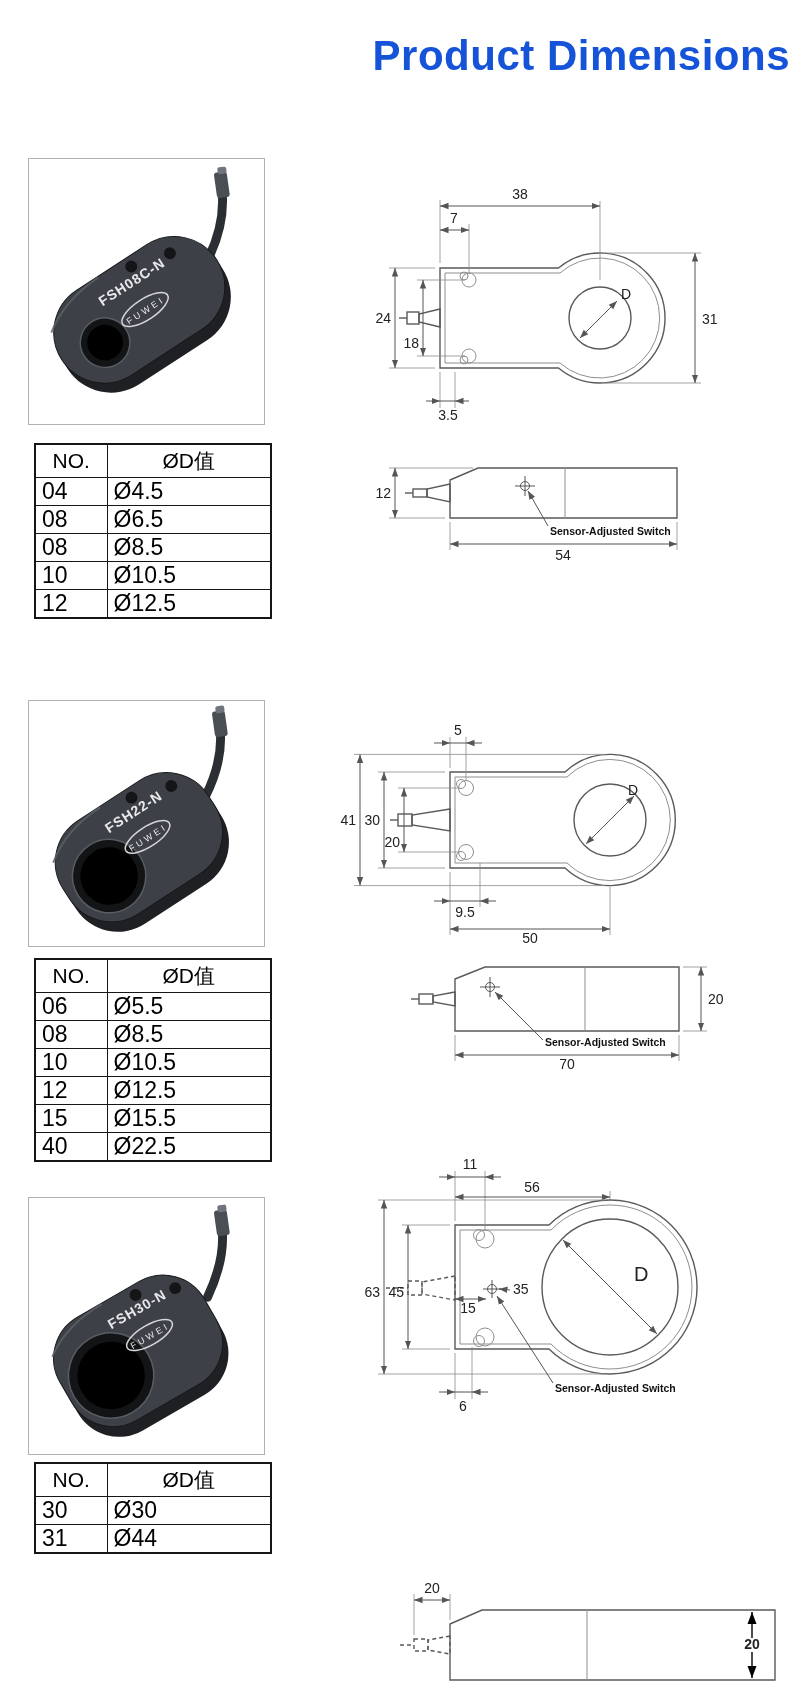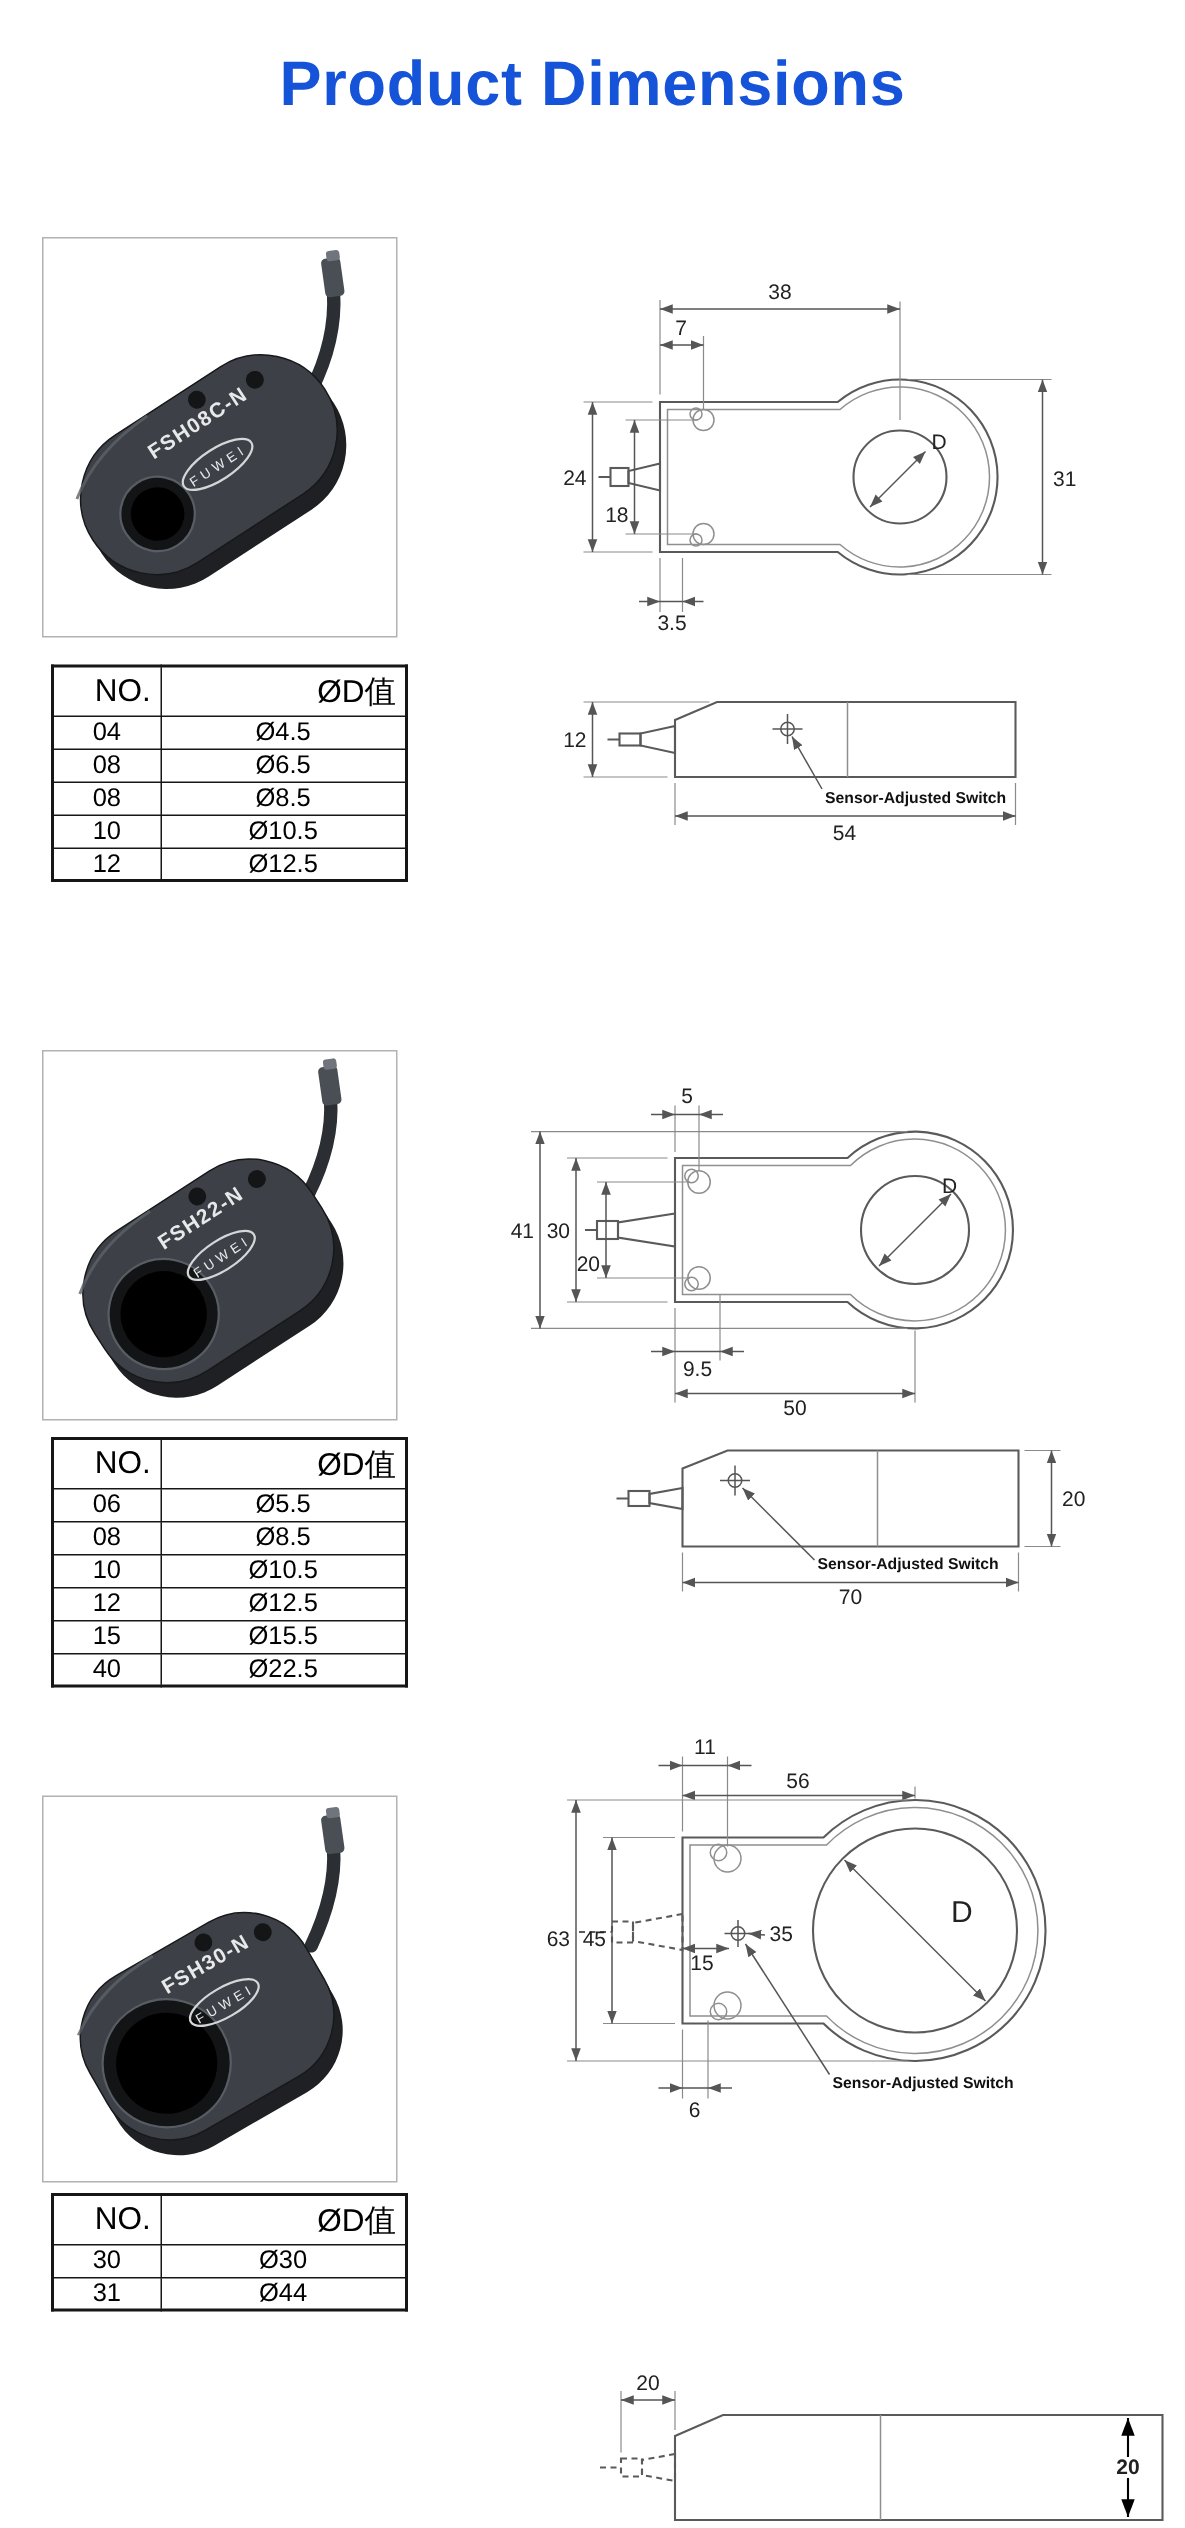--- a/index.html
+++ b/index.html
@@ -1,39 +1,39 @@
 <!DOCTYPE html>
 <html style="--accent: #1553d8; --badge: #0c4ec4;"><head>
 <meta charset="utf-8">
 <style>
   * { margin:0; padding:0; box-sizing:border-box; }
   html,body { background:#ffffff; }
   body { font-family:"Liberation Sans", sans-serif; }
   .page { position:relative; width:790px; height:1685px; background:#fff; overflow:hidden; margin:0 auto; }
-  .page-title { position:absolute; top:32px; left:0; width:100%; text-align:center;
+  .page-title { position:absolute; top:32px; left:0; width:100%; text-align:right;
     font-size:42px; font-weight:bold; color:var(--accent,#1553d8); letter-spacing:0.5px; }
   .badge { position:absolute; left:18px; display:inline-block;
     background:linear-gradient(180deg,#2063d6,#0c4ec4); color:#fff;
     font-size:27px; padding:7px 30px 9px 30px; border-radius:28px; }
   .badge-1 { top:90px; }
   .badge-2 { top:633px; }
   .photo-box { position:absolute; border:1px solid #b2b2b2; background:#fff; }
   .photo-1 { left:28px; top:158px; width:237px; height:267px; }
   .photo-2 { left:28px; top:700px; width:237px; height:247px; }
   .photo-3 { left:28px; top:1197px; width:237px; height:258px; }
   .drawing { position:absolute; }
   .front-1 { left:365px; top:168px; }
   .side-1  { left:365px; top:438px; }
   .front-2 { left:330px; top:695px; }
   .side-2  { left:385px; top:942px; }
   .front-3 { left:360px; top:1147px; }
   .side-3  { left:390px; top:1580px; }
   .spec-table { position:absolute; left:34px; border-collapse:collapse; background:#fff; border:2px solid #161616; }
-  .spec-table th { border:1px solid #161616; font-size:21px; font-weight:normal; height:33px; text-align:right; padding:0 6px; }
-  .spec-table td { border:1px solid #161616; font-size:17px; height:22px; text-align:center; padding:0 6px; }
+  .spec-table th { border:1px solid #161616; font-size:21px; font-weight:normal; height:33px; text-align:center; padding:0 6px; }
+  .spec-table td { border:1px solid #161616; font-size:23px; height:22px; text-align:left; padding:0 6px; }
   .col-no { width:72px; }
   .col-d  { width:164px; }
   .table-1 { top:443px; }
   .table-2 { top:958px; }
   .table-3 { top:1462px; }
   
   .out  { stroke:#5a5a5a; stroke-width:1.4; fill:none; }
   .out2 { stroke:#8f8f8f; stroke-width:1;   fill:none; }
   .dim  { stroke:#555;    stroke-width:1;   fill:none; }
   .ext  { stroke:#8a8a8a; stroke-width:0.8; fill:none; }

